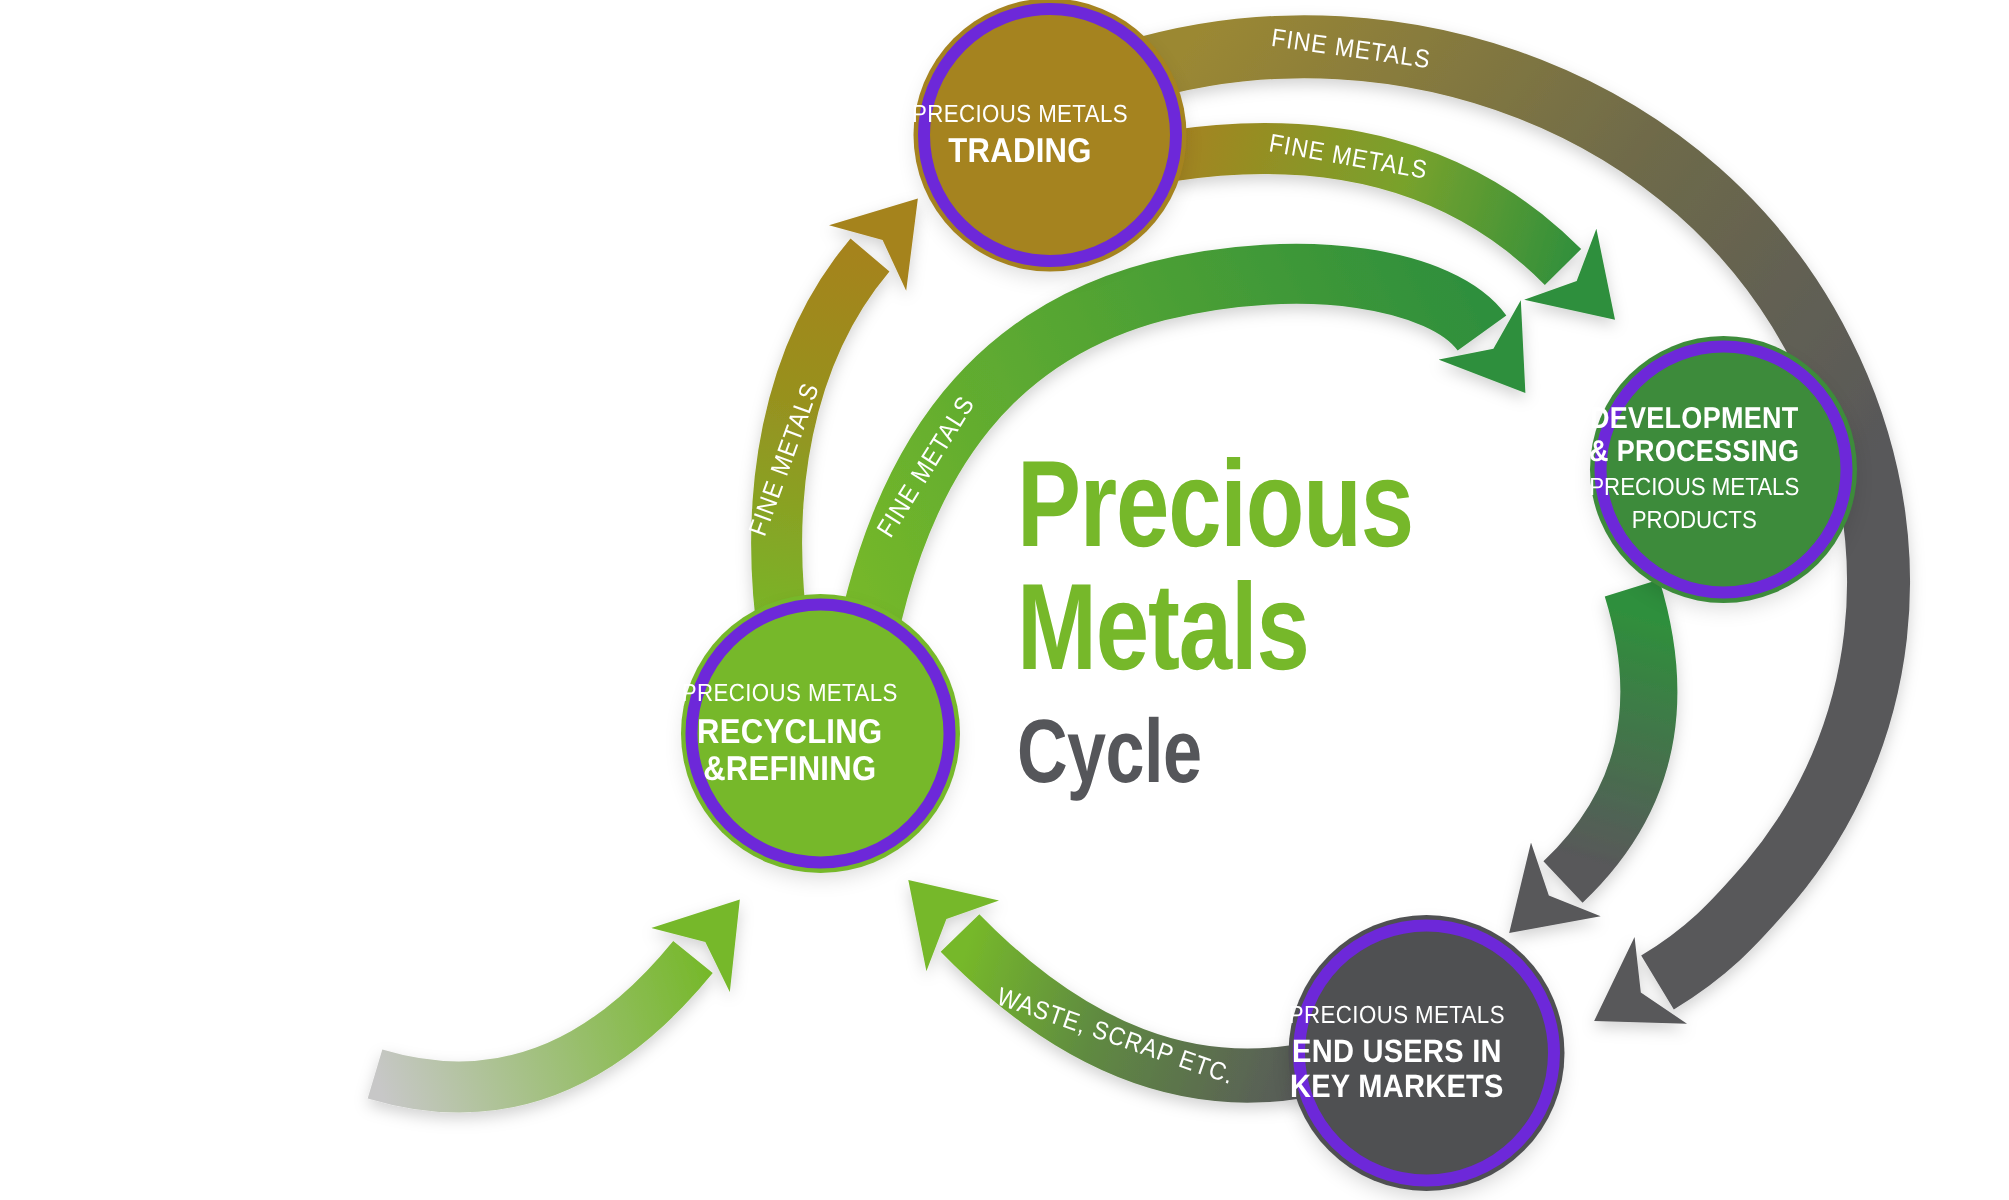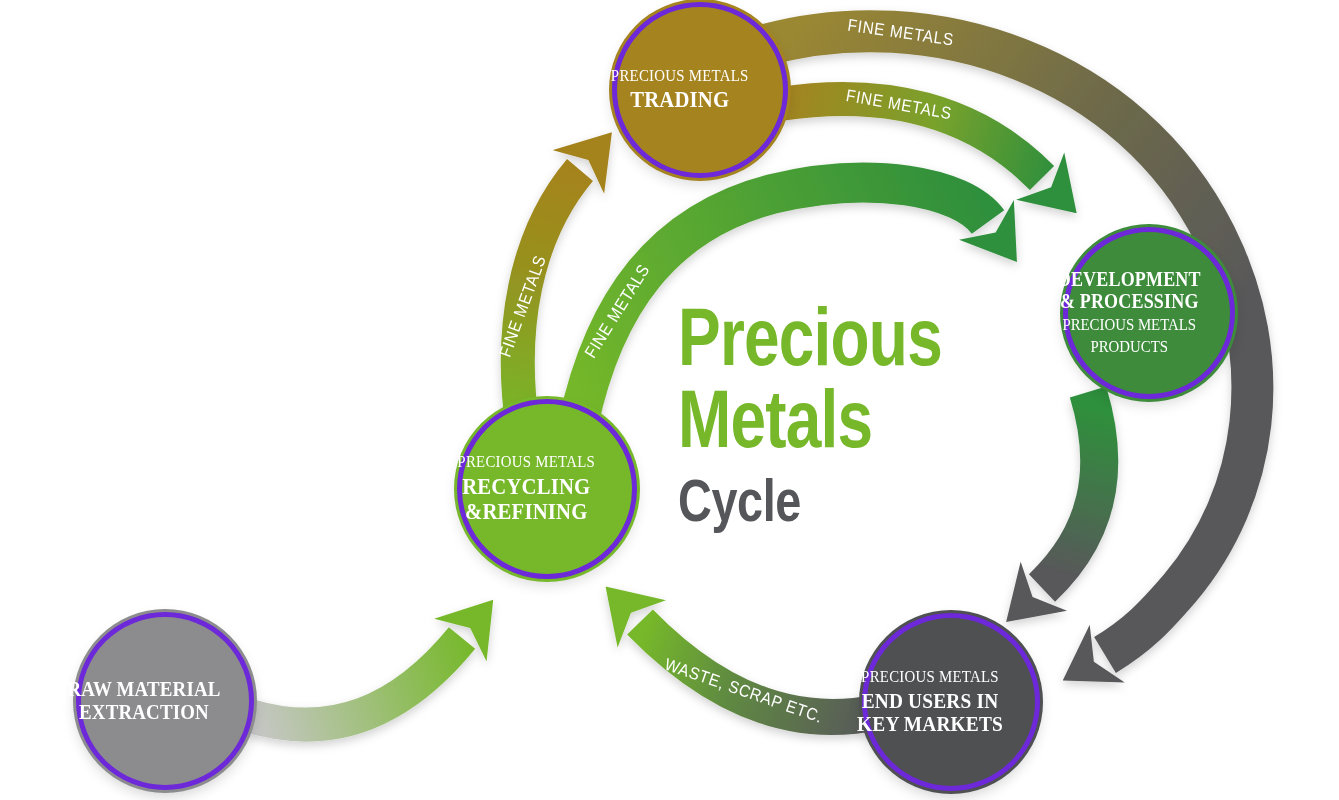--- a/index.html
+++ b/index.html
@@ -19,27 +19,26 @@
   }
   .stage svg.arrows {
     position: absolute;
     left: 0; top: 0;
   }
   
   .node {
     position: absolute;
     box-sizing: border-box;
     border-radius: 50%;
-    border: 5px solid #6d28d9;
+    border: 8px solid #6d28d9;
     display: flex;
     align-items: center;
     justify-content: flex-start;
     text-align: center;
     color: #ffffff;
-    font-family: Liberation Serif, serif;
   }
   .node .node-text {
     transform: scaleX(0.9);
     line-height: 1.12;
     width: 150%;
     margin-left: -25%;
   }
   .node .sub {
     font-size: 16.5px;
     font-weight: 400;
@@ -203,26 +202,20 @@
   </div>
 
   <div class="node n-recycling">
     <div class="node-text">
       <div class="sub">PRECIOUS METALS</div>
       <div class="main">RECYCLING</div>
       <div class="main">&amp;REFINING</div>
     </div>
   </div>
 
-  <div class="node n-raw">
-    <div class="node-text">
-      <div class="main">RAW MATERIAL</div>
-      <div class="main">EXTRACTION</div>
-    </div>
-  </div>
 
   <div class="node n-endusers">
     <div class="node-text">
       <div class="sub">PRECIOUS METALS</div>
       <div class="main">END USERS IN</div>
       <div class="main">KEY MARKETS</div>
     </div>
   </div>
 
   <div class="big-title">

